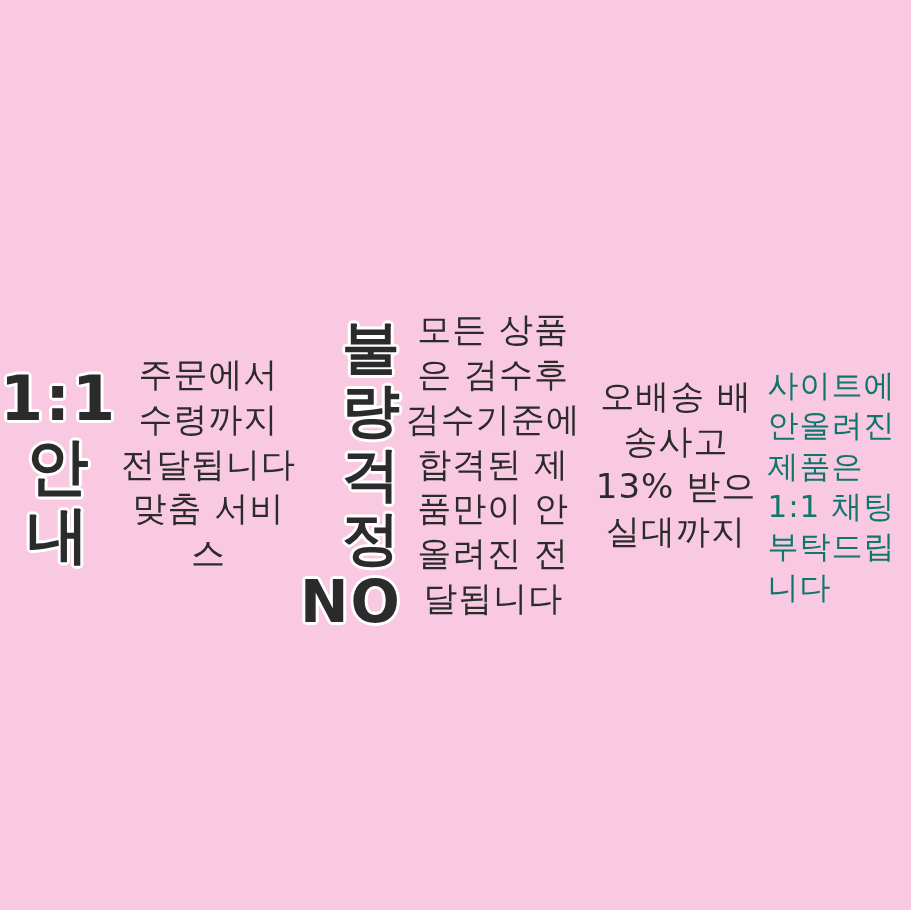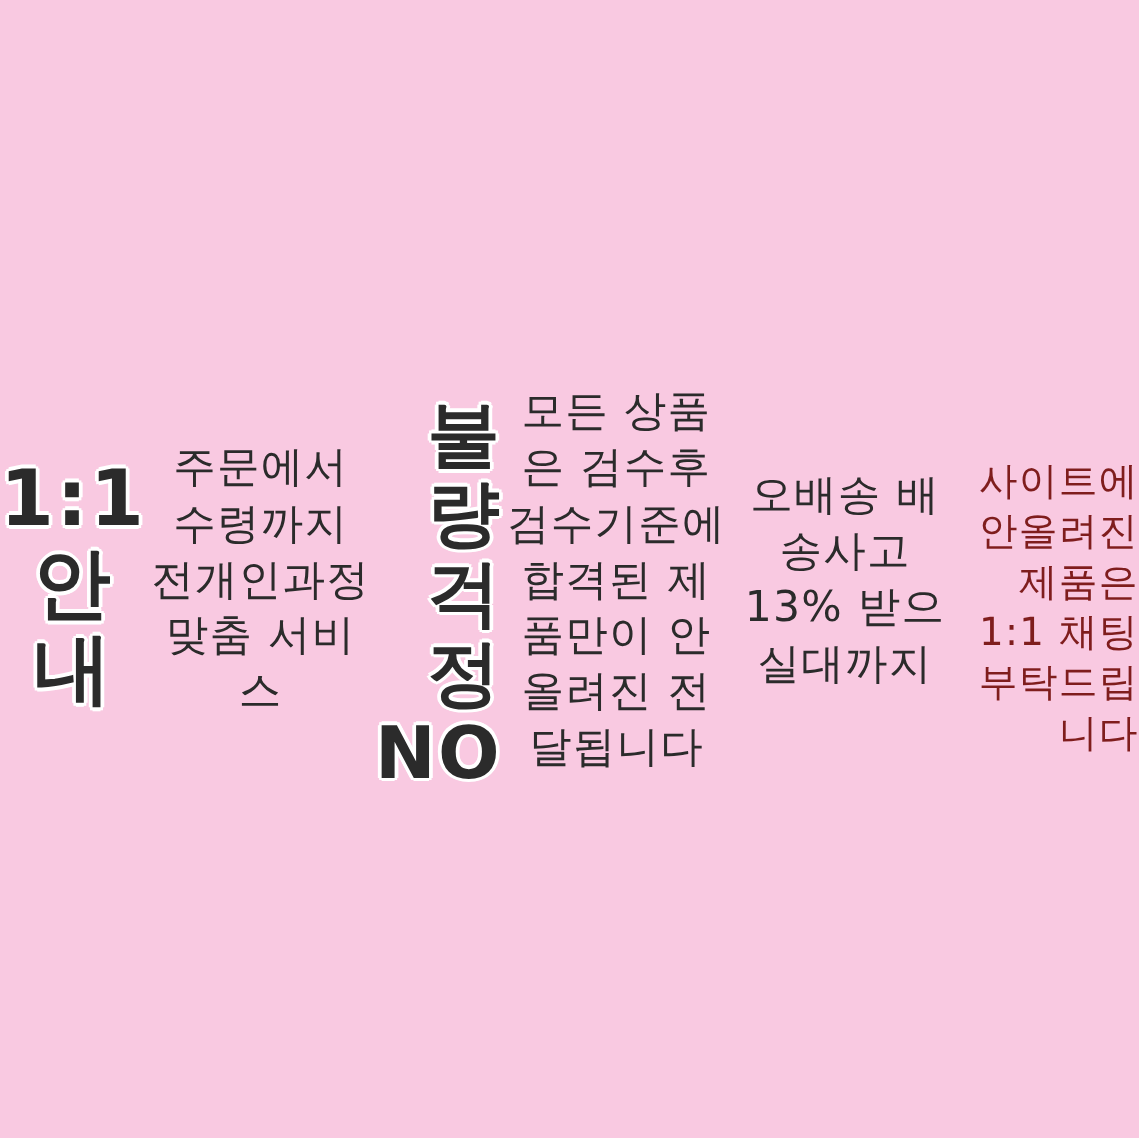--- a/index.html
+++ b/index.html
@@ -61,38 +61,38 @@
   .block {
     display: flex;
     flex-direction: column;
     align-items: flex-end;
     width: 100%;
   }
   .gap-b { height: 38px; }
   .gap-c { height: 36px; }
   .gap-d { height: 40px; }
   .footer-note {
-    color: #7f1d1d;
+    color: #0f766e;
     font-size: 31px;
-    text-align: right;
+    text-align: left;
     letter-spacing: 1px;
     line-height: 1.3;
     margin-top: 44px;
   }
 </style>
 </head>
 <body>
 
 <div class="poster">
 
   <div class="heading h-title">1:1 안내</div>
 
   <div class="block">
     <div class="body-text">주문에서 수령까지</div>
-    <div class="body-text">전개인과정 맞춤 서비스</div>
+    <div class="body-text">전달됩니다 맞춤 서비스</div>
   </div>
 
   <div class="gap-b"></div>
 
   <div class="heading h-section">불량걱정 NO</div>
 
   <div class="gap-c"></div>
 
   <div class="block">
     <div class="body-text">모든 상품은 검수후 검수기준에</div>

